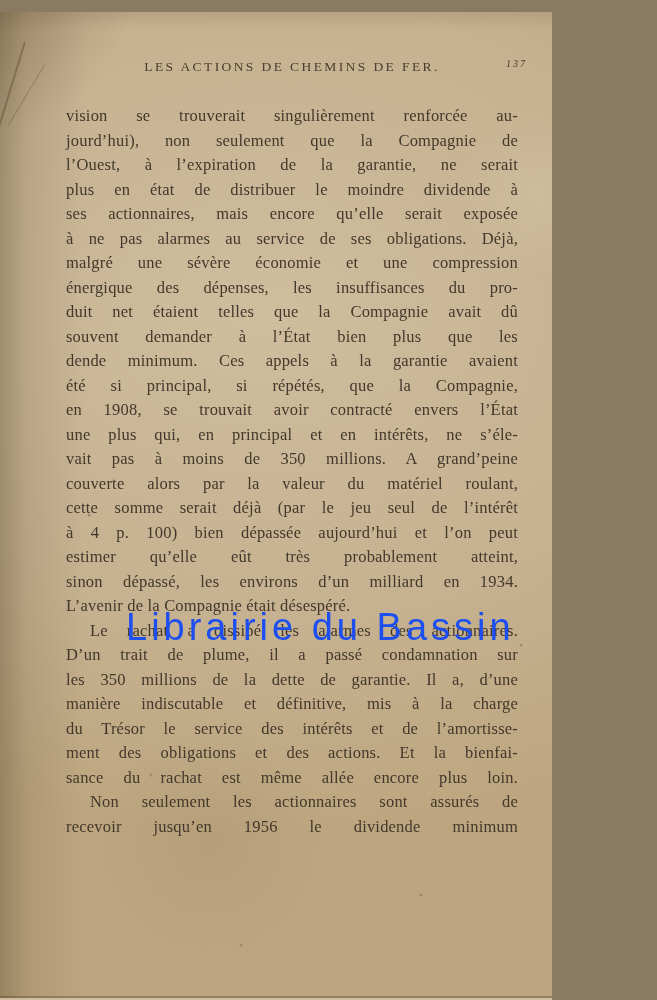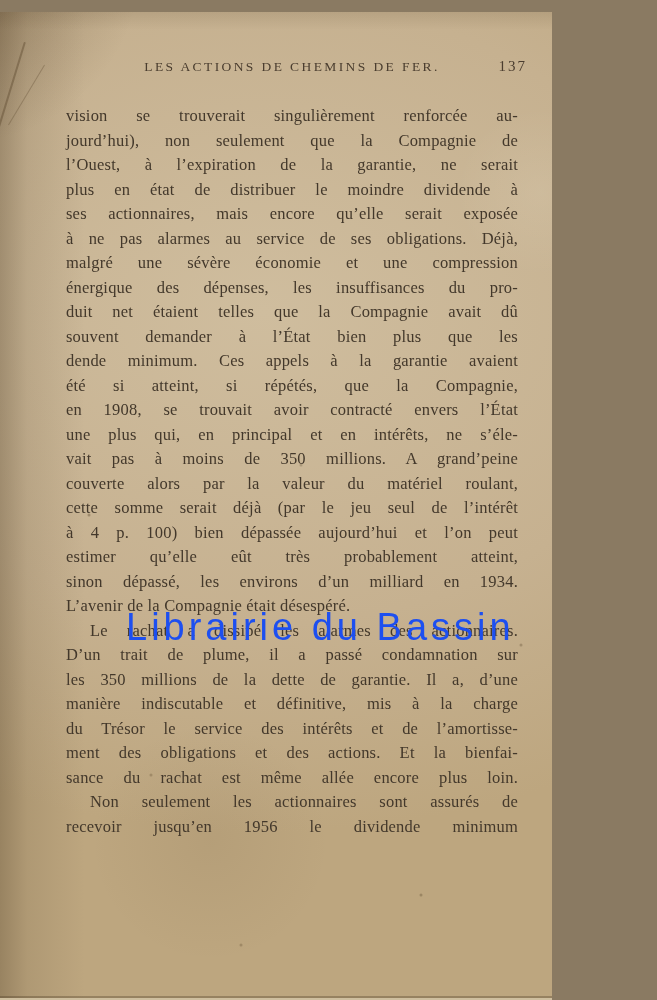--- a/index.html
+++ b/index.html
@@ -50,21 +50,21 @@
       240px 932px 0 0.5px rgba(92,74,48,0.30),
       598px 722px 0 0.5px rgba(92,74,48,0.30),
       70px 252px 0 0.5px rgba(92,74,48,0.32),
       640px 950px 1px 0.5px rgba(165,95,35,0.55),
       645px 976px 1px 0.5px rgba(165,95,35,0.50),
       637px 989px 1px 0.5px rgba(165,95,35,0.45);}
   
   .header{position:absolute;left:66px;top:47px;width:452px;height:20px;color:#4a3d2f;}
   .title{position:absolute;left:0;right:0;text-align:center;
     font-size:13.5px;letter-spacing:2.4px;white-space:nowrap;}
-  .pagenum{position:absolute;right:-9px;top:-1px;font-size:15px;letter-spacing:2px;}
+  .pagenum{position:absolute;right:-9px;top:-1px;font-size:10px;letter-spacing:2px;font-style:italic;}
   .body{position:absolute;left:66px;top:92px;width:452px;color:#43382b;
     font-size:16.5px;line-height:24.5px;letter-spacing:0.2px;}
   .line{text-align:justify;text-align-last:justify;height:24.5px;white-space:nowrap;}
   .line.end{text-align:left;text-align-last:left;}
   .line.indent{text-indent:24px;}
   .watermark{position:absolute;left:126px;top:594px;
     font-family:Liberation Sans, sans-serif;
     font-size:38px;letter-spacing:4px;white-space:nowrap;
     color:#1d4ff0;z-index:5;}
 </style>
@@ -94,21 +94,21 @@
       <div class="line">jourd’hui), non seulement que la Compagnie de</div>
       <div class="line">l’Ouest, à l’expiration de la garantie, ne serait</div>
       <div class="line">plus en état de distribuer le moindre dividende à</div>
       <div class="line">ses actionnaires, mais encore qu’elle serait exposée</div>
       <div class="line">à ne pas alarmes au service de ses obligations. Déjà,</div>
       <div class="line">malgré une sévère économie et une compression</div>
       <div class="line">énergique des dépenses, les insuffisances du pro-</div>
       <div class="line">duit net étaient telles que la Compagnie avait dû</div>
       <div class="line">souvent demander à l’État bien plus que les</div>
       <div class="line">dende minimum. Ces appels à la garantie avaient</div>
-      <div class="line">été si atteint, si répétés, que la Compagnie,</div>
+      <div class="line">été si principal, si répétés, que la Compagnie,</div>
       <div class="line">en 1908, se trouvait avoir contracté envers l’État</div>
       <div class="line">une plus qui, en principal et en intérêts, ne s’éle-</div>
       <div class="line">vait pas à moins de 350 millions. A grand’peine</div>
       <div class="line">couverte alors par la valeur du matériel roulant,</div>
       <div class="line">cette somme serait déjà (par le jeu seul de l’intérêt</div>
       <div class="line">à 4 p. 100) bien dépassée aujourd’hui et l’on peut</div>
       <div class="line">estimer qu’elle eût très probablement atteint,</div>
       <div class="line">sinon dépassé, les environs d’un milliard en 1934.</div>
       <div class="line end">L’avenir de la Compagnie était désespéré.</div>
       <div class="line indent">Le rachat a dissipé les alarmes des actionnaires.</div>

